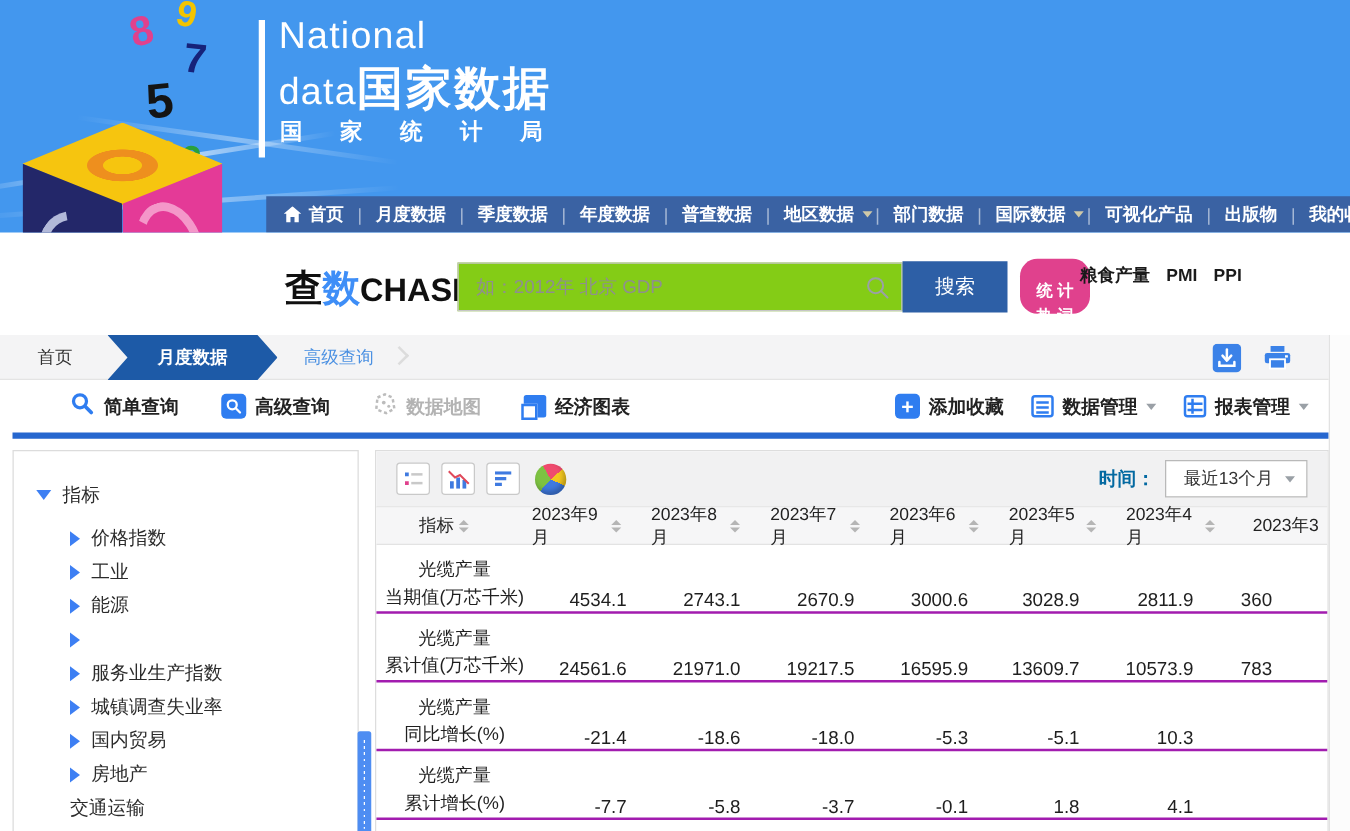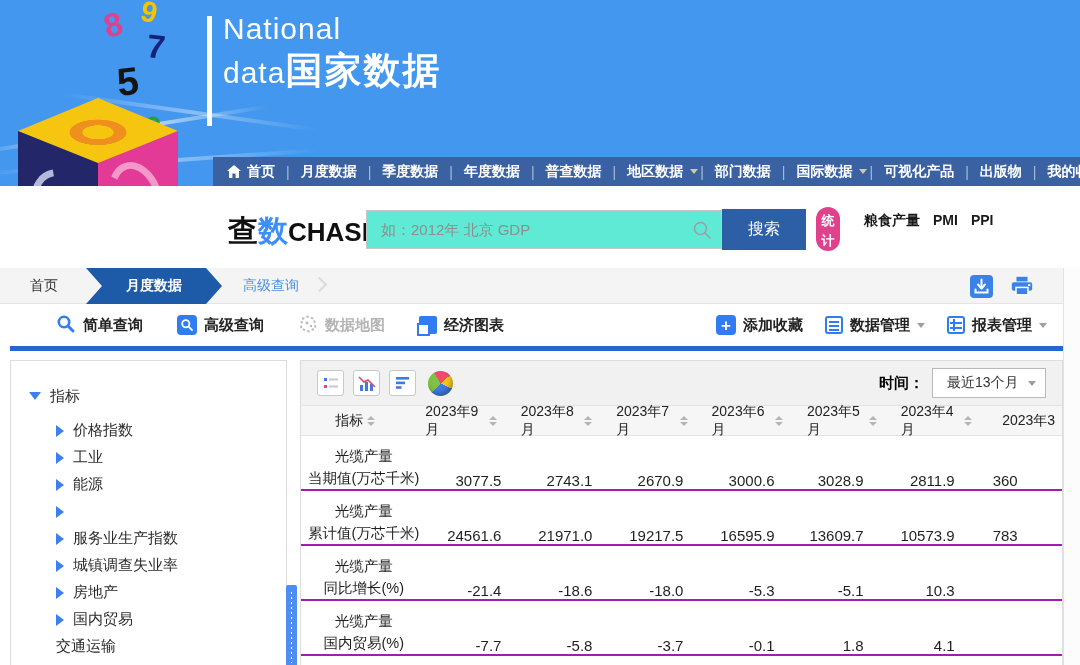--- a/index.html
+++ b/index.html
@@ -48,29 +48,29 @@
   .nav-item:not(:last-child)::after{content:"|";color:rgba(255,255,255,.55);font-weight:normal;}
   .nav-caret{width:0;height:0;border:4px solid transparent;border-top:5px solid #cfc9a8;margin:4px 2px 0 -4px;}
   .home-ic{margin-right:-5px;display:inline-flex;}
 
   
   .chashu{position:absolute;left:228px;top:211px;white-space:nowrap;}
   .chashu .cn{font-size:30px;font-weight:bold;}
   .chashu .en{font-size:26px;font-weight:900;letter-spacing:0;}
   .c-blk{color:#101010;} .c-blu{color:#3e8ef7;}
   .search-box{position:absolute;left:366px;top:210px;width:356px;height:39px;border:1px solid #c6c6c6;
-    background:#5eead4;display:flex;align-items:center;padding:0 34px 0 12px;}
+    background:#84cc16;display:flex;align-items:center;padding:0 34px 0 12px;}
   .search-box input{border:none;outline:none;width:100%;font-size:15px;color:#333;
     font-family:"Liberation Sans","DejaVu Sans",sans-serif;background:transparent;}
   .search-box input::placeholder{color:#8f8f8f;}
   .mag{position:absolute;right:9px;top:9px;}
   .search-btn{position:absolute;left:722px;top:209px;width:84px;height:41px;background:#2d5fa6;color:#fff;
     font-size:16px;display:flex;align-items:center;justify-content:center;cursor:pointer;border:none;text-align:center;}
-  .hot-badge{position:absolute;left:816px;top:207px;width:24px;height:44px;background:#e0418d;border-radius:14px;
-    color:#fff;font-size:13px;font-weight:bold;text-align:center;line-height:20px;padding-top:4px;}
+  .hot-badge{position:absolute;left:816px;top:207px;width:56px;height:44px;background:#e0418d;border-radius:14px;
+    color:#fff;font-size:13px;font-weight:bold;text-align:center;line-height:20px;padding-top:16px;}
   .hotwords{position:absolute;left:864px;top:209px;width:214px;font-size:14px;font-weight:600;color:#1a1a1a;line-height:23px;}
   .hotwords span{margin-right:13px;cursor:pointer;white-space:nowrap;}
 
   
   .crumbrow{position:absolute;left:0;top:268px;width:1063px;height:36px;background:#f4f4f5;border-bottom:1px solid #e4e4e4;}
   .crumb-home{position:absolute;left:30px;top:9px;font-size:14px;color:#333;cursor:pointer;}
   .crumb-tab{position:absolute;left:86px;top:0;width:136px;height:36px;background:#1d5aa7;color:#fff;
     font-size:14px;font-weight:bold;display:flex;align-items:center;justify-content:center;cursor:pointer;
     clip-path:polygon(0 0,calc(100% - 16px) 0,100% 50%,calc(100% - 16px) 100%,0 100%,16px 50%);}
   .crumb-current{position:absolute;left:243px;top:9px;font-size:14px;color:#4a90e2;cursor:pointer;}
@@ -109,21 +109,21 @@
     background:repeating-linear-gradient(#fff 0 2px,transparent 2px 5px);}
 
   
   .mainpanel{position:absolute;left:300px;top:360px;width:763px;height:305px;border:1px solid #ddd;border-bottom:none;background:#fff;overflow:hidden;}
   .controls{height:45px;background:#f1f1f2;border-bottom:1px solid #e3e3e3;display:flex;align-items:center;padding:0 12px 0 16px;}
   .view-ic{width:27px;height:26px;background:#fff;border:1px solid #c9c9c9;border-radius:3px;margin-right:9px;
     display:flex;align-items:center;justify-content:center;cursor:pointer;}
   .pie-ic{width:25px;height:25px;border-radius:50%;margin-left:3px;cursor:pointer;border:none;
     background:conic-gradient(from -30deg,#ef4b6e 0 22%,#f2c61e 22% 40%,#3f7ae0 40% 70%,#7dc242 70% 100%);
     box-shadow:inset -2px -3px 4px rgba(0,0,0,.25);}
-  .time-label{margin-left:auto;font-size:15px;font-weight:600;color:#000000;}
+  .time-label{margin-left:auto;font-size:15px;font-weight:600;color:#0369a1;}
   .time-select{width:114px;height:30px;border:1px solid #b9b9b9;background:#fff;display:flex;align-items:center;
     padding:0 9px 0 14px;font-size:14px;color:#333;margin:0 4px 0 8px;cursor:pointer;}
   .time-select .dd-caret{margin-left:auto;}
   .thead{display:flex;height:30px;background:#f6f6f7;border-bottom:1px solid #e3e3e3;align-items:center;font-size:14px;color:#222;}
   .th{display:flex;align-items:center;cursor:pointer;}
   .th-name{width:132px;justify-content:center;}
   .th-m{width:95px;justify-content:flex-end;padding-right:8px;margin-left:16px;}
   .th-m5{width:93px;}
   .th-last{width:95px;justify-content:flex-start;padding-left:22px;}
   .sort{display:inline-flex;flex-direction:column;gap:2px;margin-left:4px;}
@@ -165,20 +165,21 @@
       <div class="face face-right">
         <div class="leaf"></div>
       </div>
     </div>
 
     <div class="brand-bar"></div>
     <div class="brand-l1">National</div>
     <div class="brand-l2">
       <span class="en">data</span><span class="cn">国家数据</span>
     </div>
+    <div class="brand-cn">国家统计局</div>
 
     <nav class="navbar">
       <div class="nav-item">
         <span class="home-ic">
           <svg width="14" height="13" viewBox="0 0 14 13">
               <path d="M7 0 L14 6 H12 V13 H8.6 V8.6 H5.4 V13 H2 V6 H0 Z" fill="#fff"></path>
             </svg>
         </span>
         <span class="lbl">首页</span>
       </div>
@@ -342,25 +343,25 @@
       <div class="tree-row child">
           <span class="tri-right"></span>
           <span>服务业生产指数</span>
         </div>
       <div class="tree-row child">
           <span class="tri-right"></span>
           <span>城镇调查失业率</span>
         </div>
       <div class="tree-row child">
           <span class="tri-right"></span>
+          <span>国内贸易</span>
+        </div>
+      <div class="tree-row child">
+          <span class="tri-right"></span>
           <span>房地产</span>
-        </div>
-      <div class="tree-row child">
-          <span class="tri-right"></span>
-          <span>国内贸易</span>
         </div>
       <div class="tree-row child">
           <span>交通运输</span>
         </div>
     </div>
   </div>
   <div class="drag-handle"></div>
 
   <div class="mainpanel">
     <div class="controls">
@@ -448,21 +449,21 @@
       <div class="th th-last">
           <span>2023年3</span>
         </div>
     </div>
 
     <div class="trow">
       <div class="td-name">
           <div>光缆产量</div>
           <div>当期值(万芯千米)</div>
         </div>
-      <div class="td">3077.5</div>
+      <div class="td">4534.1</div>
       <div class="td">2743.1</div>
       <div class="td">2670.9</div>
       <div class="td">3000.6</div>
       <div class="td td5">3028.9</div>
       <div class="td">2811.9</div>
       <div class="td td-last">360</div>
     </div>
 
     <div class="trow">
       <div class="td-name">
@@ -488,21 +489,21 @@
       <div class="td">-18.0</div>
       <div class="td">-5.3</div>
       <div class="td td5">-5.1</div>
       <div class="td">10.3</div>
       <div class="td td-last"></div>
     </div>
 
     <div class="trow">
       <div class="td-name">
           <div>光缆产量</div>
-          <div>国内贸易(%)</div>
+          <div>累计增长(%)</div>
         </div>
       <div class="td">-7.7</div>
       <div class="td">-5.8</div>
       <div class="td">-3.7</div>
       <div class="td">-0.1</div>
       <div class="td td5">1.8</div>
       <div class="td">4.1</div>
       <div class="td td-last"></div>
     </div>
   </div>

